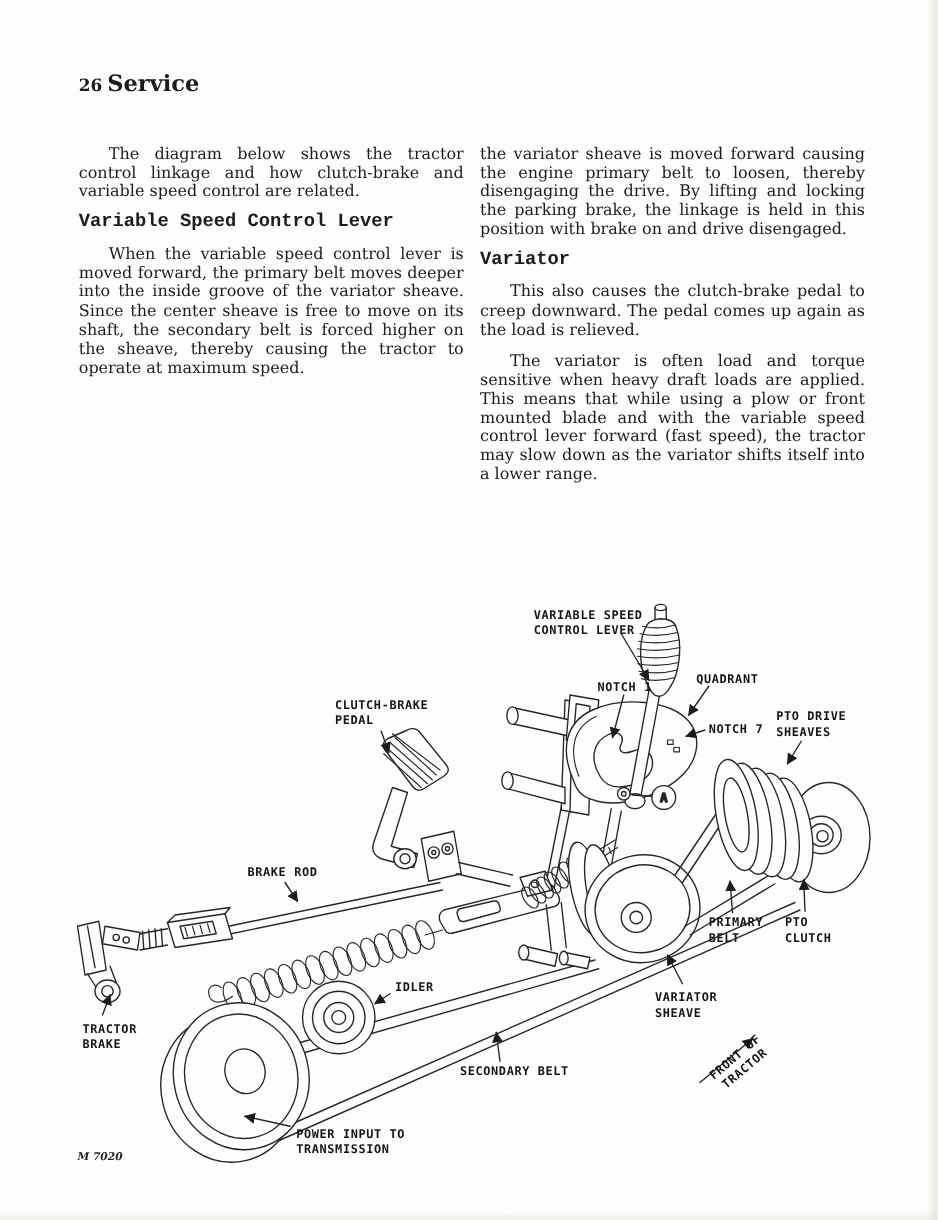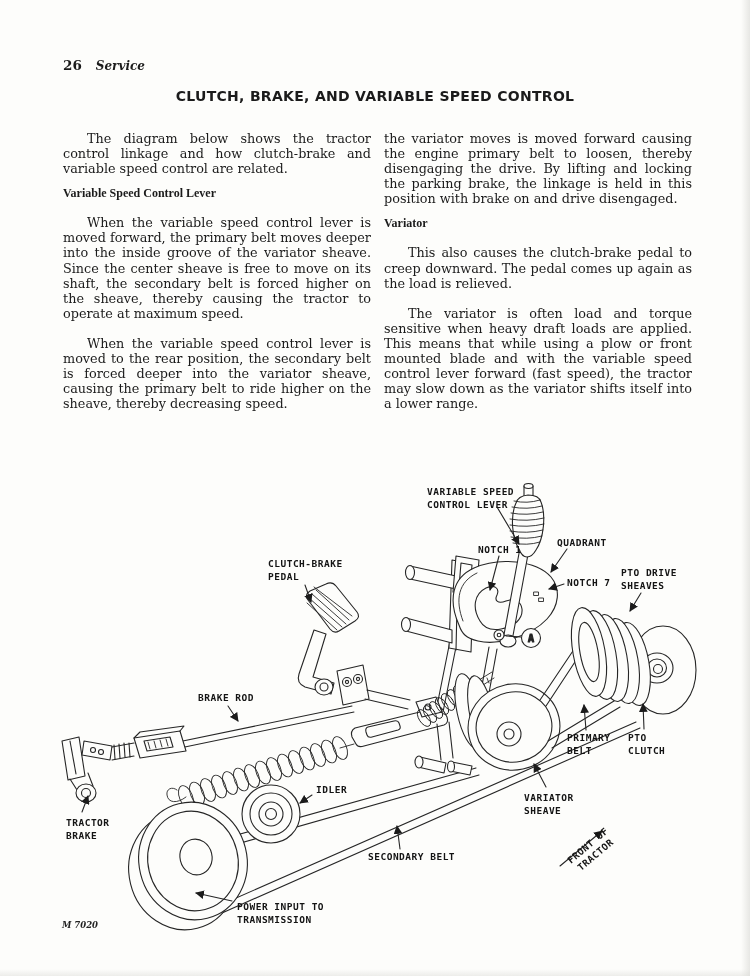--- a/index.html
+++ b/index.html
@@ -6,31 +6,31 @@
   body{width:750px;height:976px;background:#e9e9e7;}
   .page{
     position:relative;width:750px;height:976px;overflow:hidden;
     background:#fdfdfb;color:#1b1b1b;
     font-family:"DejaVu Serif", serif;
   }
   .edge-r{position:absolute;top:0;right:0;width:9px;height:100%;
     background:linear-gradient(to left,#d8d8d4,rgba(253,253,251,0));opacity:.6;}
   .edge-b{position:absolute;bottom:0;left:0;width:100%;height:7px;
     background:linear-gradient(to top,#dcdcd8,rgba(253,253,251,0));opacity:.5;}
-  .hdr{position:absolute;left:63px;top:57px;display:flex;gap:14px;align-items:baseline;}
+  .hdr{position:absolute;left:63px;top:57px;display:flex;gap:4px;align-items:baseline;}
   .hdr .num{font-size:13.5px;font-weight:bold;}
-  .hdr .sec{font-size:12px;font-weight:bold;font-style:italic;}
+  .hdr .sec{font-size:18px;font-weight:bold;}
   .title{position:absolute;left:0;top:88px;width:750px;text-align:center;
     font-family:"DejaVu Sans",sans-serif;font-weight:bold;font-size:14px;letter-spacing:.3px;}
   .col{position:absolute;top:116px;width:308px;}
   .col-left{left:63px;}
   .col-right{left:384px;}
-  .col-p{font-size:12.8px;line-height:15.1px;text-align:justify;text-indent:24px;margin:15px 0 10px;}
+  .col-p{font-size:12.8px;line-height:15.1px;text-align:justify;text-indent:24px;margin:0 0 10px;}
   .col-p.noindent{text-indent:0;}
-  .col-h{font-family:Liberation Serif, serif;font-weight:bold;font-size:12px;
+  .col-h{font-family:Liberation Mono, monospace;font-weight:bold;font-size:15px;
     margin:8px 0 11px;line-height:14px;}
   .diagram{position:absolute;left:0;top:470px;width:750px;height:506px;}
   svg .ln{stroke:#262626;stroke-width:1.1;fill:none;stroke-linecap:round;stroke-linejoin:round;}
   svg .fw{fill:#fdfdfb;}
   svg .thin{stroke-width:.9;}
   svg .dlabel{font-family:"DejaVu Sans Mono",monospace;font-weight:bold;font-size:9.5px;
     letter-spacing:.5px;fill:#141414;}
   svg .figcode{font-family:"DejaVu Serif",serif;font-style:italic;font-weight:bold;
     font-size:8.5px;fill:#222;}
   svg .acirc-t{font-family:"DejaVu Sans Mono",monospace;font-weight:bold;font-size:10px;fill:#141414;}
@@ -38,30 +38,28 @@
 </head>
 <body>
 
 <div class="page">
 
   <div class="hdr">
     <span class="num">26</span>
     <span class="sec">Service</span>
   </div>
 
-  <div class="title">CLUTCH, BRAKE, AND VARIABLE SPEED CONTROL</div>
 
   <div class="col col-left">
       <p class="col-p">The diagram below shows the tractor control linkage and how clutch-brake and variable speed control are related.</p>
       <h3 class="col-h">Variable Speed Control Lever</h3>
       <p class="col-p">When the variable speed control lever is moved forward, the primary belt moves deeper into the inside groove of the variator sheave. Since the center sheave is free to move on its shaft, the secondary belt is forced higher on the sheave, thereby causing the tractor to operate at maximum speed.</p>
-      <p class="col-p">When the variable speed control lever is moved to the rear position, the secondary belt is forced deeper into the variator sheave, causing the primary belt to ride higher on the sheave, thereby decreasing speed.</p>
     </div>
   <div class="col col-right">
-      <p class="col-p noindent">the variator moves is moved forward causing the engine primary belt to loosen, thereby disengaging the drive. By lifting and locking the parking brake, the linkage is held in this position with brake on and drive disengaged.</p>
+      <p class="col-p noindent">the variator sheave is moved forward causing the engine primary belt to loosen, thereby disengaging the drive. By lifting and locking the parking brake, the linkage is held in this position with brake on and drive disengaged.</p>
       <h3 class="col-h">Variator</h3>
       <p class="col-p">This also causes the clutch-brake pedal to creep downward. The pedal comes up again as the load is relieved.</p>
       <p class="col-p">The variator is often load and torque sensitive when heavy draft loads are applied. This means that while using a plow or front mounted blade and with the variable speed control lever forward (fast speed), the tractor may slow down as the variator shifts itself into a lower range.</p>
     </div>
 
   <svg class="diagram" viewBox="0 470 750 506" width="750" height="506" xmlns="http://www.w3.org/2000/svg">
     <defs>
       <marker id="ah" viewBox="0 0 10 10" refX="9" refY="5" markerWidth="8" markerHeight="8" orient="auto-start-reverse">
         <path d="M0,0 L10,5 L0,10 z" fill="#1b1b1b"></path>
       </marker>

